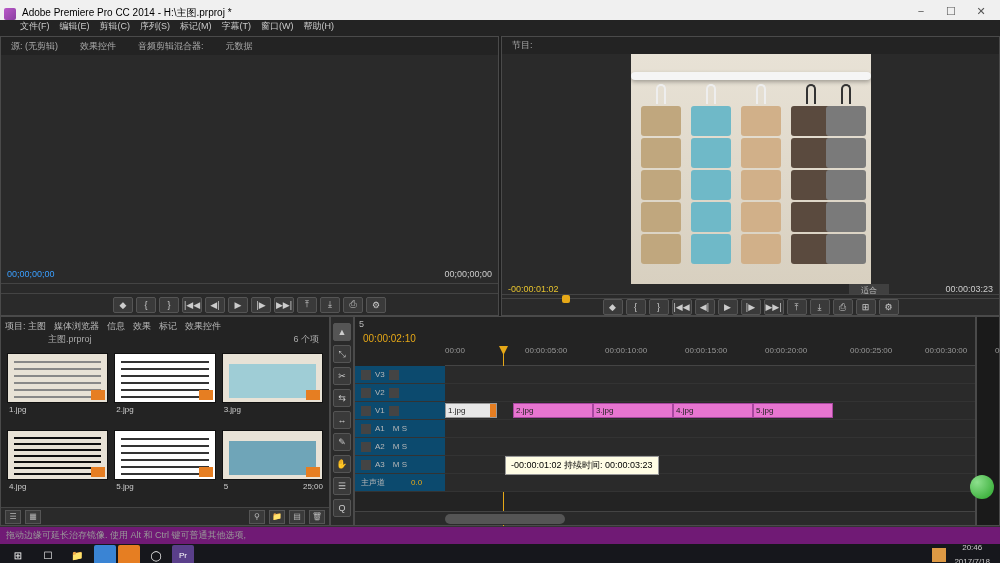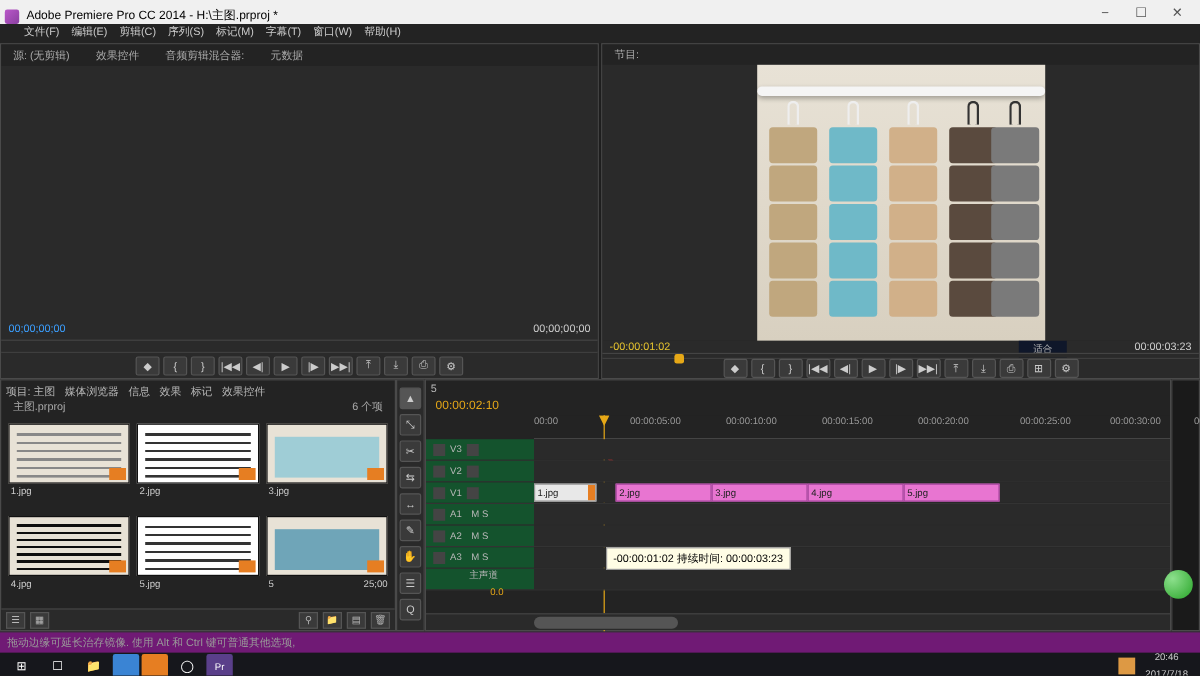--- a/index.html
+++ b/index.html
@@ -30,26 +30,26 @@
 .preview-img::before { content: ""; position: absolute; top: 18px; left: 0; right: 0; height: 8px; background: #f5f5f5; border-radius: 4px; box-shadow: 0 2px 4px rgba(0,0,0,0.3); }
 .hanger { position: absolute; top: 30px; width: 40px; height: 200px; }
 .hanger.h1 { left: 10px; } .hanger.h2 { left: 60px; } .hanger.h3 { left: 110px; } .hanger.h4 { left: 160px; } .hanger.h5 { left: 195px; }
 .hanger .hook { width: 10px; height: 20px; border: 2px solid #333; border-bottom: none; border-radius: 10px 10px 0 0; margin: 0 auto; }
 .hanger .tier { height: 30px; margin-top: 2px; border-radius: 3px; }
 .h1 .tier { background: #c0a77e; } .h2 .tier { background: #6fb9c8; } .h3 .tier { background: #d1b089; } .h4 .tier { background: #5a4a3e; } .h5 .tier { background: #7a7a7a; }
 .h1 .hook,.h2 .hook,.h3 .hook { border-color: #eee; }
 
 .ruler-scrub { height: 10px; background: #2a2a2a; border-top: 1px solid #444; position: relative; }
 .ruler-scrub .handle { position: absolute; top: 0; width: 8px; height: 8px; background: #e6a817; left: 60px; border-radius: 2px; }
-.fit-dd { position: absolute; right: 110px; top: 0; width: 40px; height: 14px; background: #0f172a; font-size: 8px; text-align: center; line-height: 14px; }
+.fit-dd { position: absolute; right: 110px; top: 0; width: 40px; height: 14px; background: #404040; font-size: 8px; text-align: center; line-height: 14px; }
 
 .lower { display: flex; height: 210px; }
 .project-panel { width: 330px; background: #232323; border: 1px solid #4a4a4a; display: flex; flex-direction: column; }
 .project-panel .tabs2 { height: 16px; display: flex; gap: 8px; padding-left: 4px; align-items: flex-end; font-size: 9px; }
-.project-sub { height: 14px; padding-left: 10px; display: flex; justify-content: space-between; padding-right: 10px; font-size: 9px; color: #aaa; }
+.project-sub { height: 14px; padding-left: 10px; display: flex; justify-content: space-between; padding-right: 10px; font-size: 9px; color: #aaa; margin-left: 37px; }
 .bins { flex: 1; padding: 6px; display: grid; grid-template-columns: repeat(3,1fr); gap: 6px; overflow: hidden; }
 .bin { display: flex; flex-direction: column; }
 .bin .thumb { height: 50px; background: #e8e2d6; position: relative; overflow: hidden; border: 1px solid #111; }
 .bin .thumb::after { content: ""; position: absolute; bottom: 2px; right: 2px; width: 14px; height: 10px; background: #e67e22; }
 .bin .label { font-size: 8px; color: #ccc; margin-top: 2px; padding-left: 2px; }
 .thumb .mini-hanger { position: absolute; top: 4px; left: 6px; right: 6px; height: 40px; background: repeating-linear-gradient(0deg,#888,#888 2px,transparent 2px,transparent 7px); }
 .bin:nth-child(2) .thumb,.bin:nth-child(5) .thumb { background:#fff; }
 .bin:nth-child(2) .mini-hanger,.bin:nth-child(5) .mini-hanger { background: repeating-linear-gradient(0deg,#333,#333 2px,transparent 2px,transparent 7px); }
 .bin:nth-child(3) .thumb .cloth { position:absolute; inset:10px 6px 4px; background:#9fcdd6; }
 .bin:nth-child(6) .thumb .cloth { position:absolute; inset:10px 6px 4px; background:#6fa5b8; }
@@ -66,28 +66,28 @@
 .tl-tc { font-size: 10px; color: #e6a817; padding: 2px 8px; }
 .tl-ruler { height: 20px; background: #232323; border-bottom: 1px solid #444; position: relative; margin-left: 90px; }
 .tl-ruler .tick { position: absolute; top: 0; font-size: 8px; color: #999; }
 .tl-ruler .playhead { position: absolute; top: 0; width: 1px; height: 180px; background: #e6a817; left: 58px; }
 .tl-ruler .playhead::before { content: ""; position: absolute; top: 0; left: -4px; width: 9px; height: 9px; background: #e6a817; clip-path: polygon(0 0,100% 0,50% 100%); }
 .tl-ruler .annotation-arrow { position:absolute; top:22px; left:52px; width:30px; height:30px; }
 .tl-ruler .annotation-arrow svg { overflow: visible; }
 
 .tracks { flex: 1; position: relative; }
 .track { height: 18px; display: flex; border-bottom: 1px solid #333; }
-.track-head { width: 90px; background: #14532d; display: flex; align-items: center; gap: 4px; padding-left: 6px; font-size: 8px; }
+.track-head { width: 90px; background: #0c4a6e; display: flex; align-items: center; gap: 4px; padding-left: 6px; font-size: 8px; }
 .track-head .lock { width: 10px; height: 10px; background: #444; }
 .track-head .eye { width: 10px; height: 10px; background: #444; }
 .track-body { flex: 1; background: #2a2a2a; position: relative; }
 .clip { position: absolute; top: 1px; bottom: 1px; background: #e875d1; border: 1px solid #a848a0; font-size: 8px; color: #222; padding-left: 2px; display: flex; align-items: center; overflow: hidden; }
 .clip.white { background: #e8e8e8; border-color: #999; }
 .clip.white .orange-edge { position:absolute; right:0; top:0; bottom:0; width:6px; background:#e67e22; }
-.master-track .track-head { font-size: 8px; flex-direction: column; }
+.master-track .track-head { font-size: 8px; }
 .master-track .zero { color: #e6a817; padding-left: 6px; font-size: 8px; margin-left: 16px; }
 
 .tooltip { position: absolute; background: #fffde5; border: 1px solid #999; color: #000; font-size: 9px; padding: 2px 5px; top: 90px; left: 150px; z-index: 10; white-space: nowrap; }
 
 .tl-scroll { height: 14px; background: #2a2a2a; border-top: 1px solid #444; position: relative; }
 .tl-scroll .bar { position: absolute; left: 90px; top: 2px; height: 10px; width: 120px; background: #555; border-radius: 5px; }
 
 .audio-meters { width: 24px; background: #1a1a1a; border: 1px solid #4a4a4a; }
 
 .statusbar { height: 18px; background: #701a75; display: flex; align-items: center; padding-left: 6px; font-size: 9px; color: #999; border-top: 1px solid #333; }

